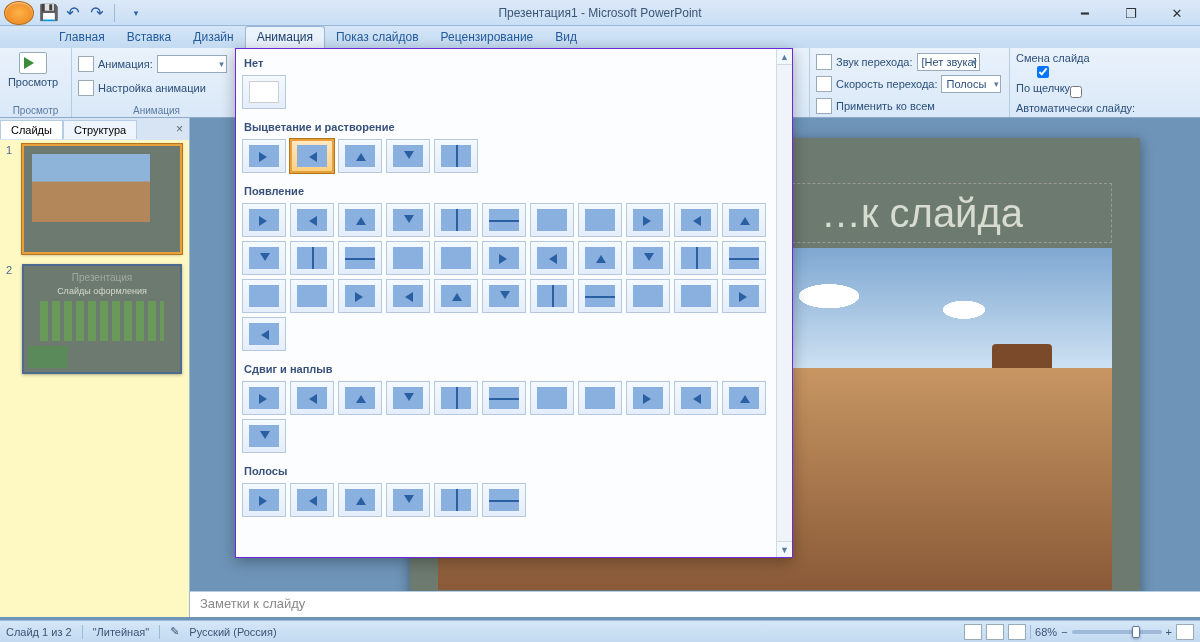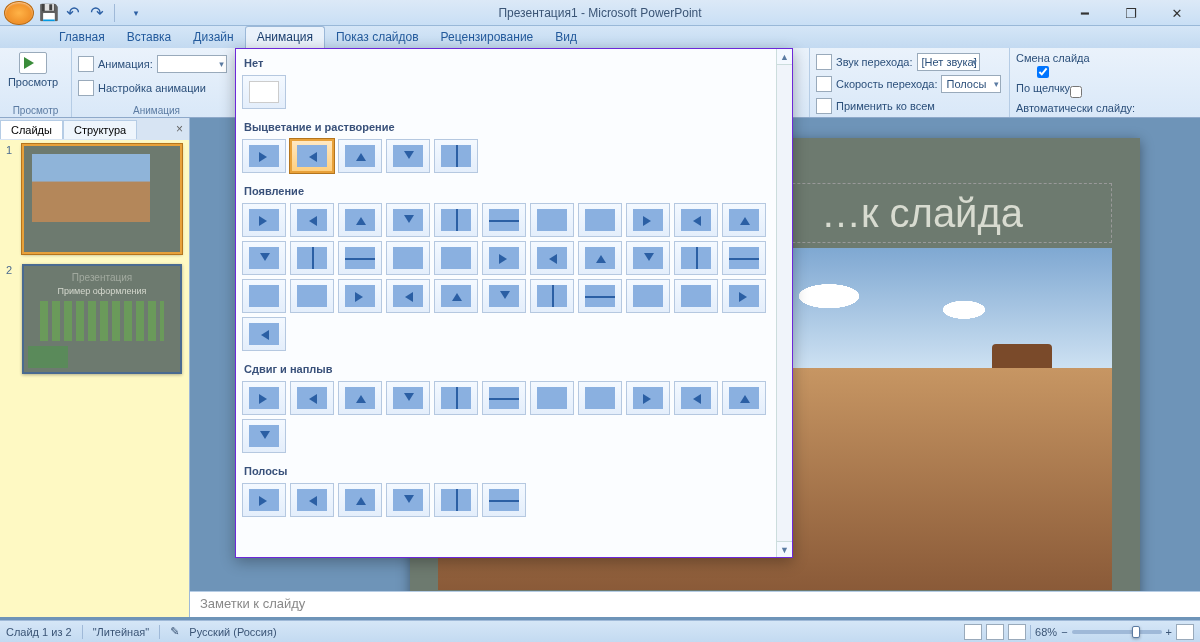--- a/index.html
+++ b/index.html
@@ -212,21 +212,21 @@
         <div class="thumb-num">1</div>
         <div class="thumb sel">
           <div class="thumb1-img"></div>
         </div>
       </div>
       <div class="thumb-row">
         <div class="thumb-num">2</div>
         <div class="thumb">
           <div class="thumb2-body">
             <div class="t">Презентация</div>
-            <div class="st">Пример оформления</div>
+            <div class="st">Слайды оформления</div>
             <div class="thumb-chart"></div>
           </div>
           <div class="thumb-note"></div>
         </div>
       </div>
     </div>
   </div>
 
   <div class="editor">
     <div class="slide-canvas">

